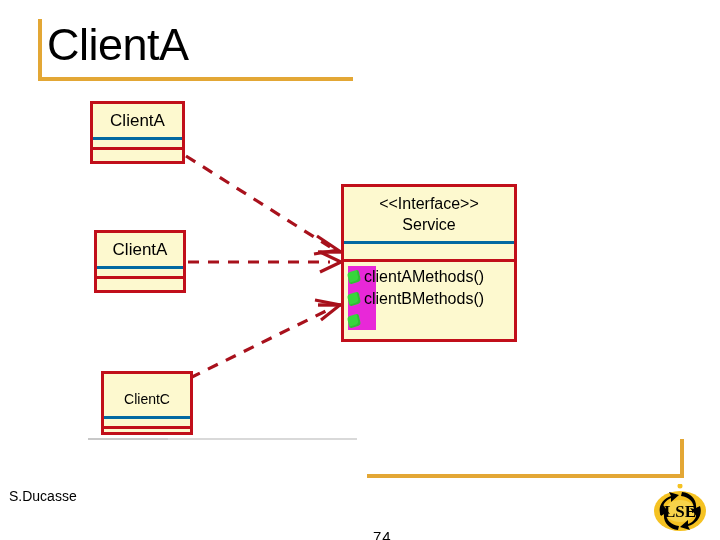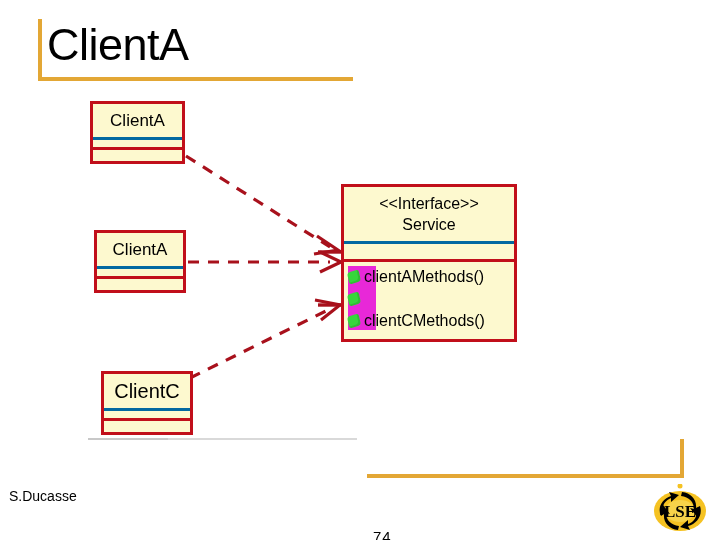--- a/index.html
+++ b/index.html
@@ -78,21 +78,21 @@
   #client-a .uml-name { height: 36px; font-size: 17px; }
   #client-a .uml-compartment { height: 10px; }
 
   
   #client-b { left: 94px; top: 230px; width: 92px; height: 63px; }
   #client-b .uml-name { height: 36px; font-size: 17px; }
   #client-b .uml-compartment { height: 10px; }
 
   
   #client-c { left: 101px; top: 371px; width: 92px; height: 64px; }
-  #client-c .uml-name { height: 37px; font-size: 20px; }
+  #client-c .uml-name { height: 37px; font-size: 14px; margin-top: 8px; }
   #client-c .uml-compartment { height: 10px; }
 
   
   #service { left: 341px; top: 184px; width: 176px; height: 158px; }
   #service .uml-name {
     height: 57px;
     font-size: 16px;
     flex-direction: column;
     justify-content: center;
     line-height: 21px;
@@ -262,24 +262,24 @@
     </div>
     <div class="svc-empty"></div>
     <div class="svc-methods">
       <div class="hl-band"></div>
       <div class="method-row">
         <span class="bullet-gem"></span>
         <span class="method-label">clientAMethods()</span>
       </div>
       <div class="method-row">
         <span class="bullet-gem"></span>
+        <span class="method-label">clientBMethods()</span>
       </div>
       <div class="method-row">
         <span class="bullet-gem"></span>
-        <span class="method-label">clientCMethods()</span>
       </div>
     </div>
   </div>
 
   <div class="gray-rule"></div>
   <div class="gray-rule-2"></div>
 
   <div class="footer-rule-v"></div>
   <div class="footer-rule-h"></div>
   <div class="footer-author">S.Ducasse</div>

